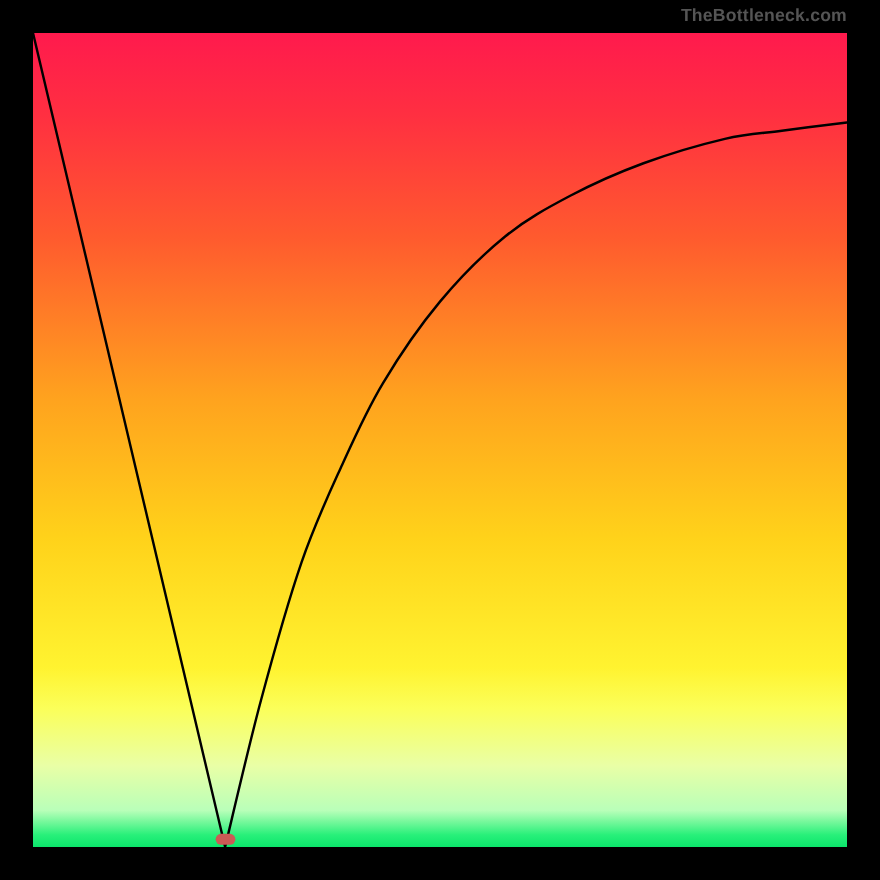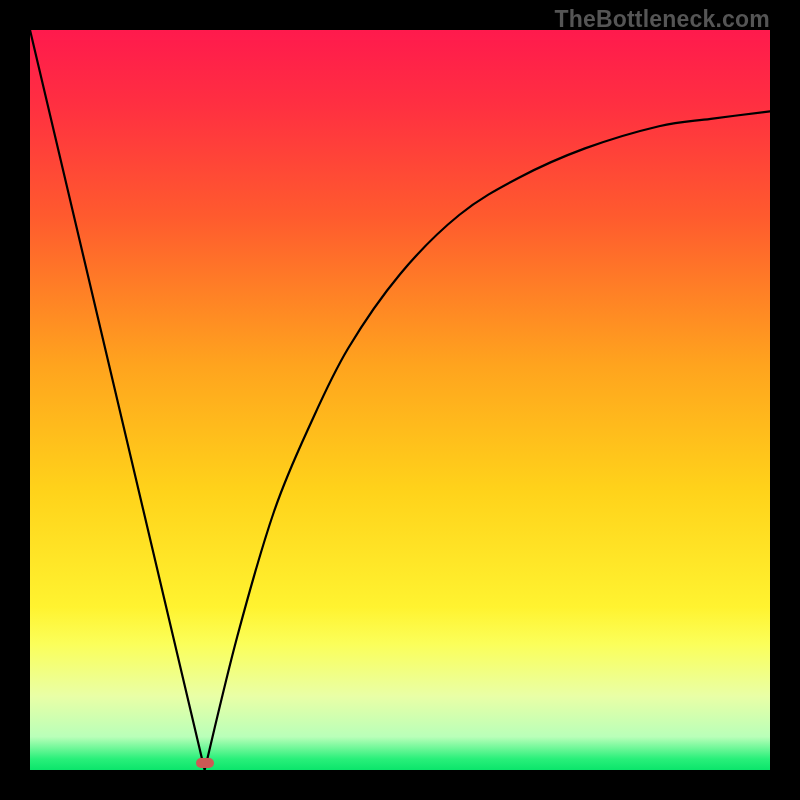--- a/index.html
+++ b/index.html
@@ -29,21 +29,21 @@
   }
   .gradient {
     position: absolute;
     inset: 0;
   }
   .watermark {
     position: absolute;
     top: 6px;
     right: 30px;
     color: #555;
-    font-size: 23px;
+    font-size: 16px;
     font-weight: 600;
     font-family: Arial, sans-serif;
     letter-spacing: 0.2px;
   }
   .marker {
     position: absolute;
     width: 18px;
     height: 10px;
     border-radius: 5px;
     background: #cc5a55;

